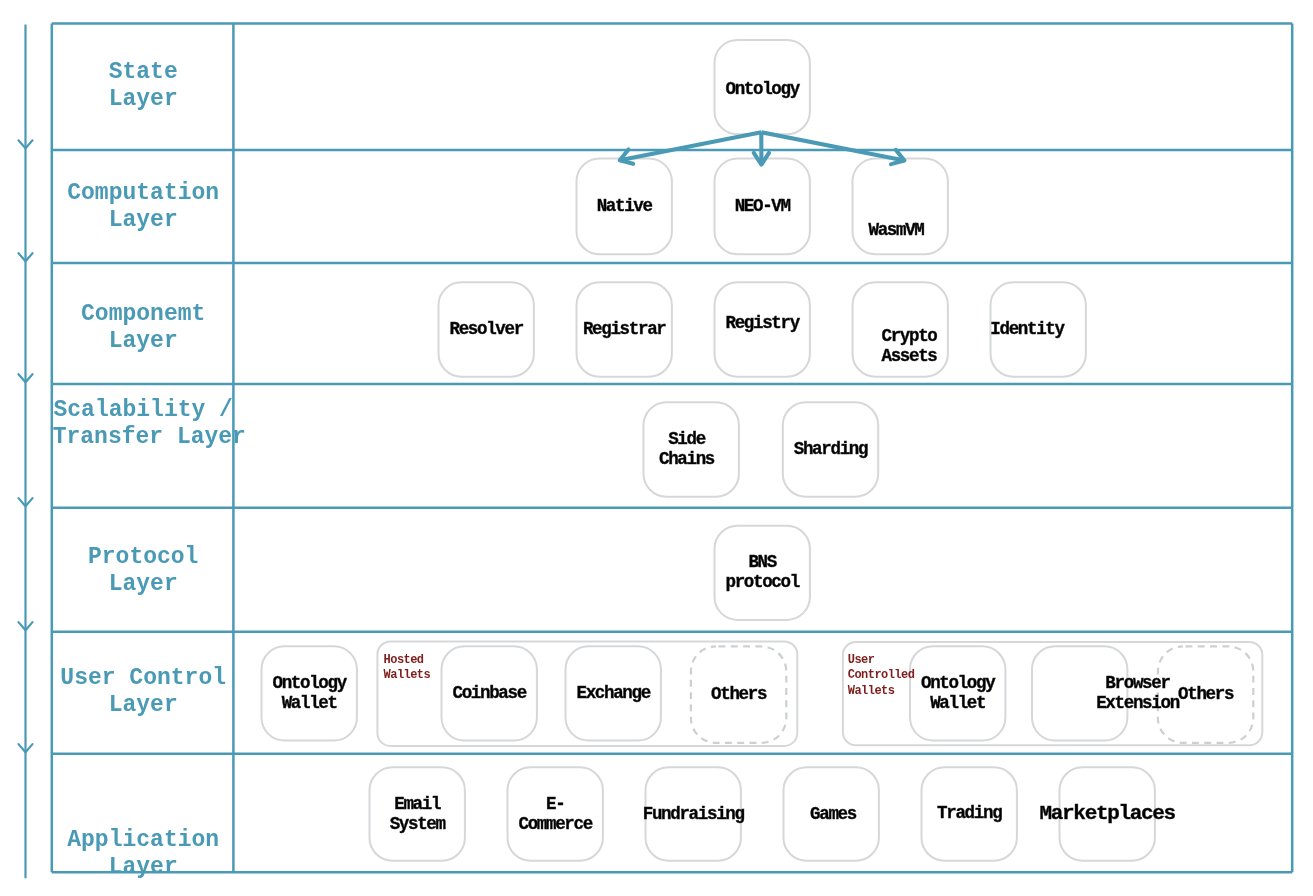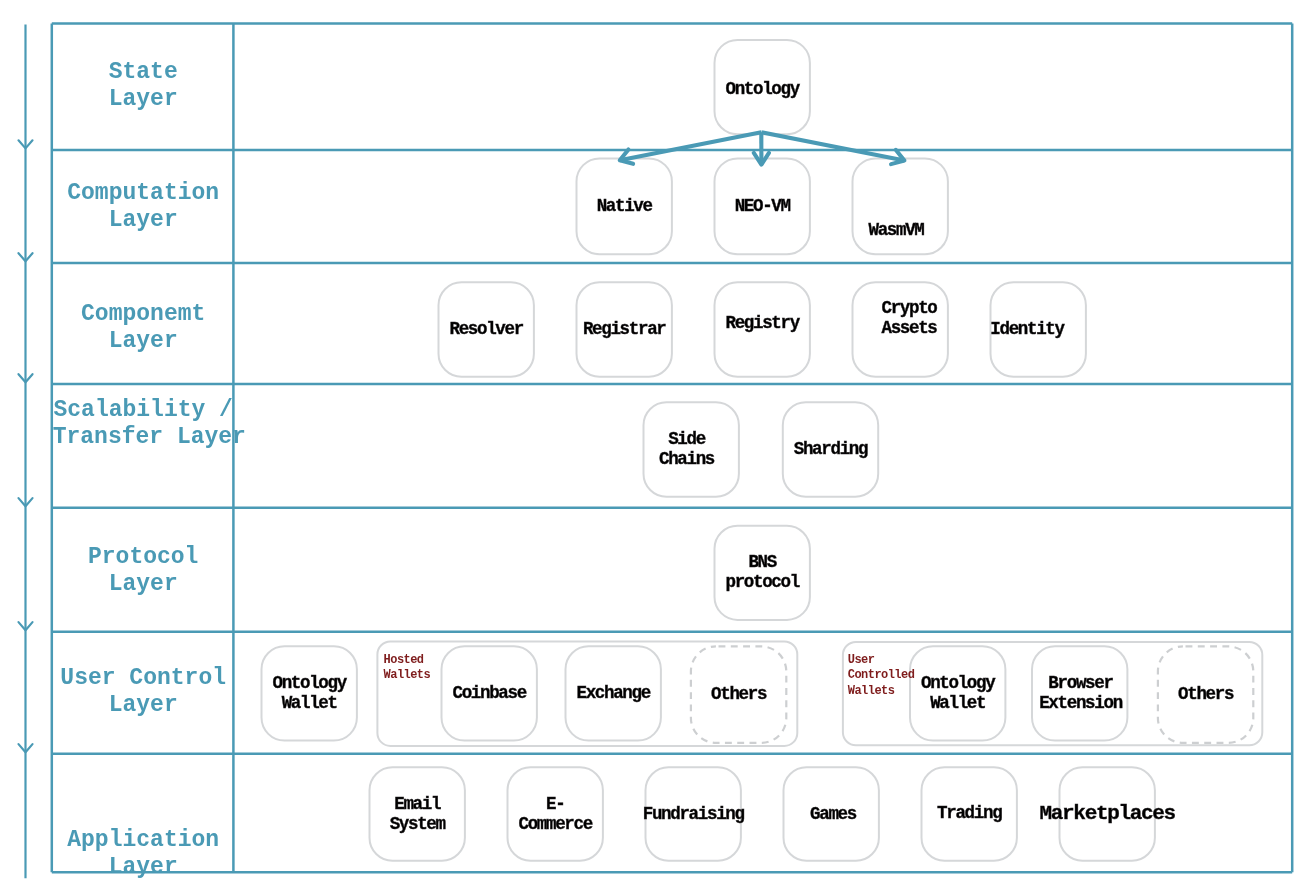--- a/index.html
+++ b/index.html
@@ -92,21 +92,21 @@
 Layer</div>
       <div class="node" style="left: 437.5px; top: 281.3px; width: 97.4px; height: 96.5px;">
         <span>Resolver</span>
       </div>
       <div class="node" style="left: 575.5px; top: 281.3px; width: 97.4px; height: 96.5px;">
         <span>Registrar</span>
       </div>
       <div class="node" style="left: 713.5px; top: 275px; width: 97.4px; height: 96.5px;">
         <span>Registry</span>
       </div>
-      <div class="node" style="left: 851.5px; top: 270px; width: 115px; height: 96.5px;">
+      <div class="node" style="left: 851.5px; top: 298px; width: 115px; height: 96.5px;">
         <span>Crypto
 Assets</span>
       </div>
       <div class="node" style="left: 989.5px; top: 281.3px; width: 75px; height: 96.5px;">
         <span>Identity</span>
       </div>
       <div class="layerlabel" style="top: 397px;">Scalability /
 Transfer Layer</div>
       <div class="node" style="left: 642.5px; top: 401.3px; width: 88px; height: 96.4px;">
         <span>Side
@@ -138,21 +138,21 @@
       <div class="node" style="left: 564.5px; top: 645.2px; width: 97.4px; height: 96.4px; border-radius: 30px;">
         <span>Exchange</span>
       </div>
       <div class="node" style="left: 689.8px; top: 645.3px; width: 97.6px; height: 98.7px;">
         <span>Others</span>
       </div>
       <div class="node" style="left: 909px; top: 645.2px; width: 97.4px; height: 96.4px;">
         <span>Ontology
 Wallet</span>
       </div>
-      <div class="node" style="left: 1031px; top: 645.2px; width: 99px; height: 96.4px;">
+      <div class="node" style="left: 1088px; top: 645.2px; width: 99px; height: 96.4px;">
         <span>Browser
 Extension</span>
       </div>
       <div class="node" style="left: 1156.8px; top: 645.3px; width: 97.6px; height: 98.7px;">
         <span>Others</span>
       </div>
       <div class="layerlabel" style="top: 786.7px; margin-top: 40px;">Application
 Layer</div>
       <div class="node" style="left: 368.5px; top: 766.3px; width: 97.4px; height: 95.4px;">
         <span>Email

